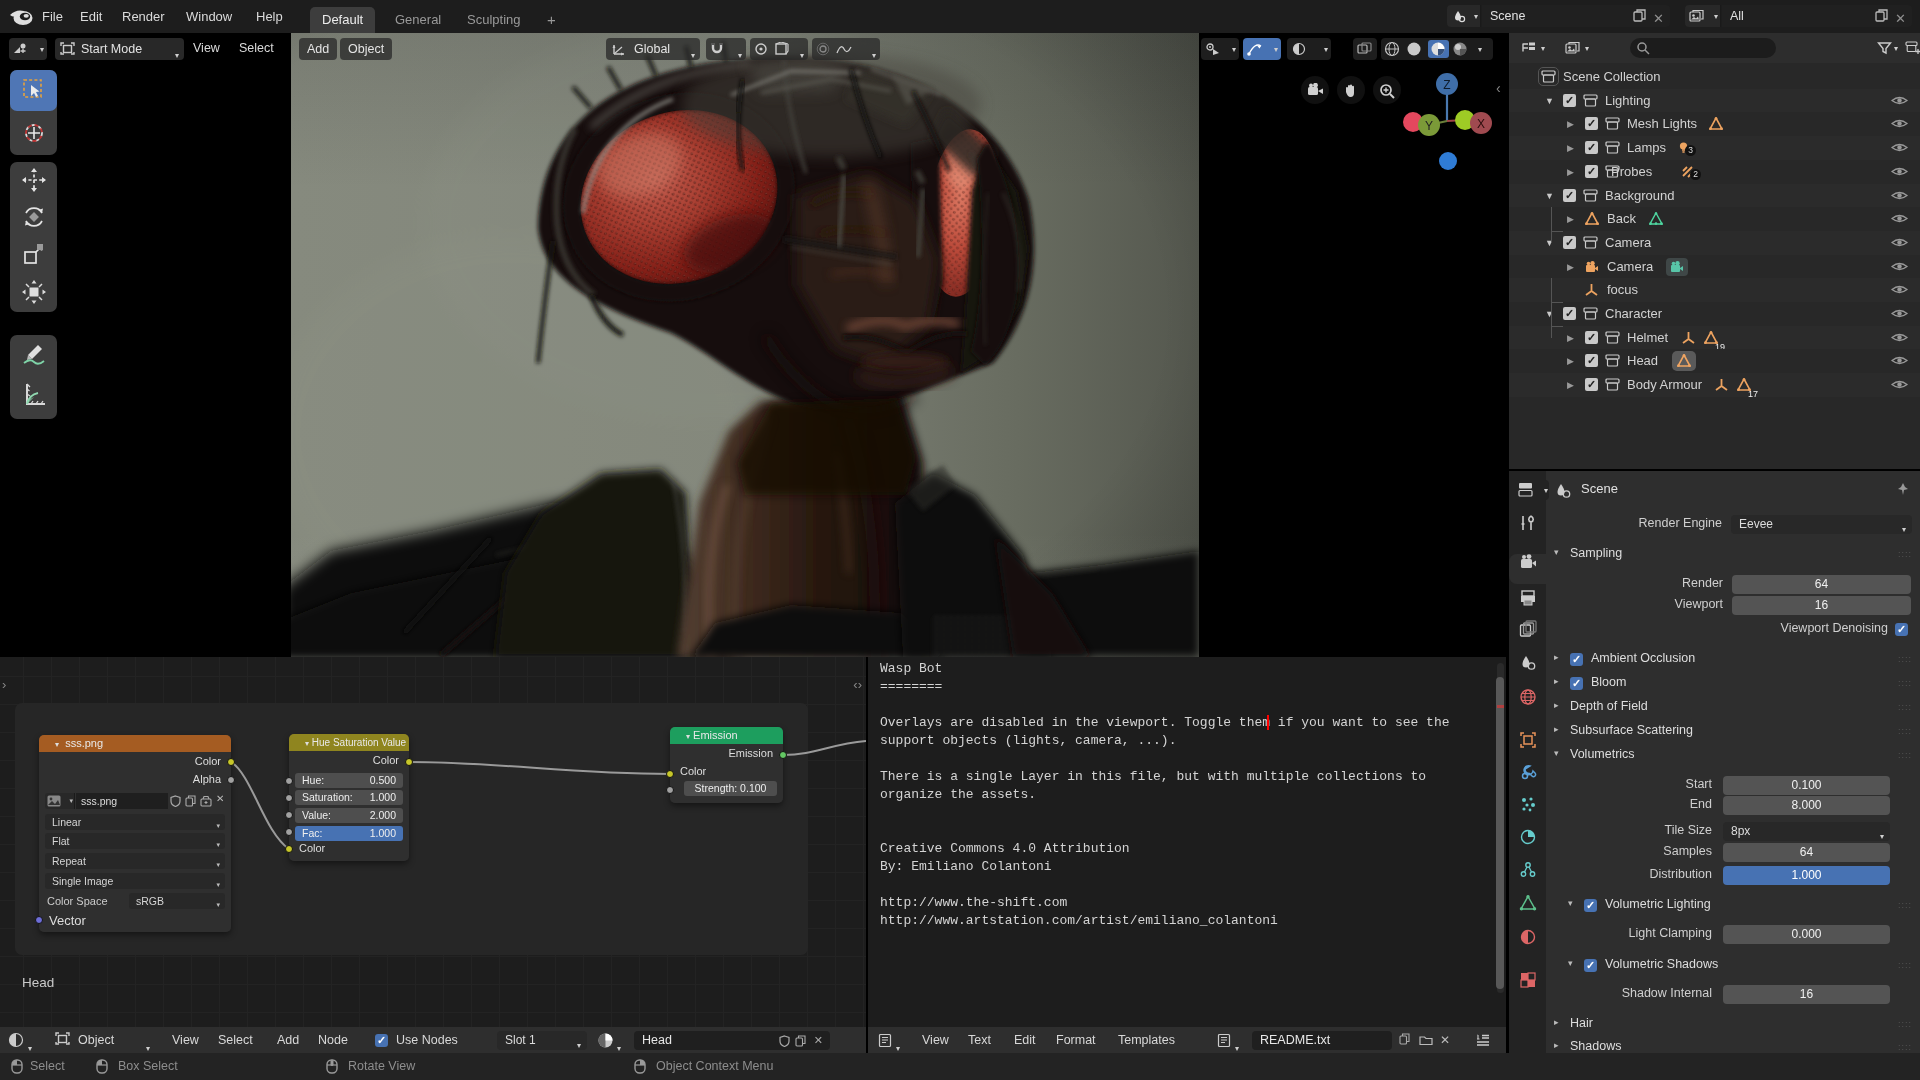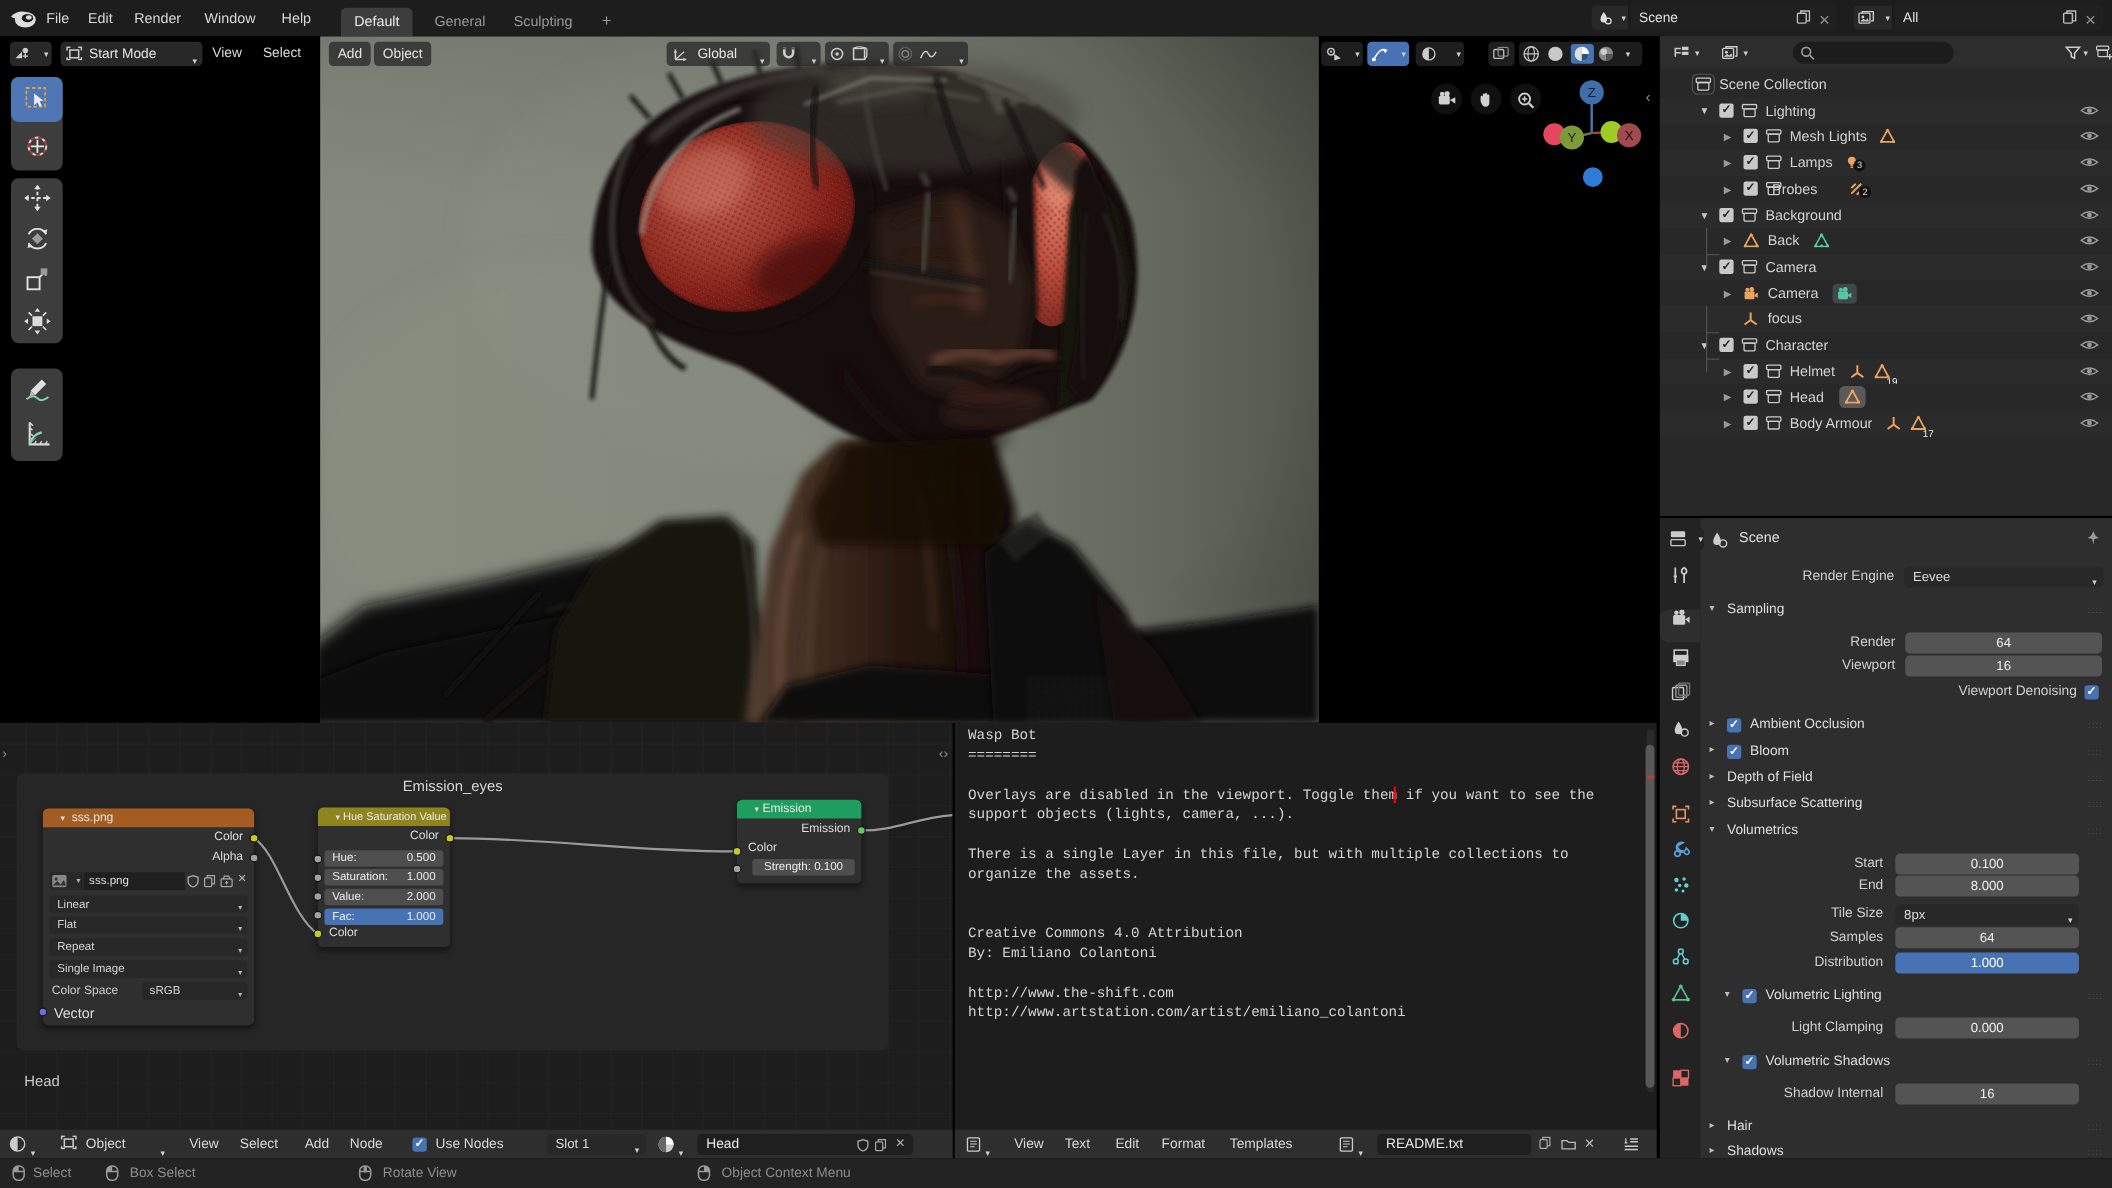--- a/index.html
+++ b/index.html
@@ -1040,21 +1040,20 @@
 <div class="abs" style="left:45px;top:546px;color:#bbb;font-size:9px">▸</div>
 <div class="abs" style="left:61px;top:545px;color:#dedede;font-size:12.5px">Hair</div>
 <div class="abs" style="right:8px;top:548px;color:#555;font-size:9px;letter-spacing:1px">::::</div>
 <div class="abs" style="left:45px;top:569px;color:#bbb;font-size:9px">▸</div>
 <div class="abs" style="left:61px;top:568px;color:#dedede;font-size:12.5px">Shadows</div>
 <div class="abs" style="right:8px;top:571px;color:#555;font-size:9px;letter-spacing:1px">::::</div>
 </div>
 <div class="abs nodeed">
 <div class="abs" style="left:0;top:0;width:866px;height:370px;background-image:linear-gradient(#232323 1px,transparent 1px),linear-gradient(90deg,#232323 1px,transparent 1px);background-size:28px 28px;background-position:-5px -9px"></div>
 <div class="abs" style="left:15px;top:46px;width:793px;height:252px;background:#262626;border-radius:7px"></div>
-<div class="abs" style="left:15px;top:50px;width:793px;text-align:center;color:#d5d5d5;font-size:13.5px">Emission_eyes</div>
 <svg class="abs" style="left:0;top:0" width="866" height="370" viewBox="0 0 866 370">
       <path d="M231 105 C252 118 264 175 289 192" stroke="#9a9a9a" stroke-width="2" fill="none"></path>
       <path d="M409 105 C500 105 570 117 670 117" stroke="#9a9a9a" stroke-width="2" fill="none"></path>
       <path d="M783 98 C815 98 830 87 866 84" stroke="#9a9a9a" stroke-width="2" fill="none"></path>
     </svg>
 <div class="abs node" style="left:39px;top:78px;width:192px;height:197px;background:rgba(48,48,48,0.97)">
 <div class="nhead" style="background:#a55c22"><span style="font-size:8px;color:#ddd">▾</span>&nbsp; sss.png</div>
 <div class="abs" style="right:10px;top:20px;font-size:11px;color:#ddd">Color</div>
 <div class="abs" style="right:10px;top:38px;font-size:11px;color:#ddd">Alpha</div>
 <div class="abs" style="left:6px;top:58px;width:30px;height:16px;background:#282828;border-radius:3px 0 0 3px;border-right:1px solid #1a1a1a">

